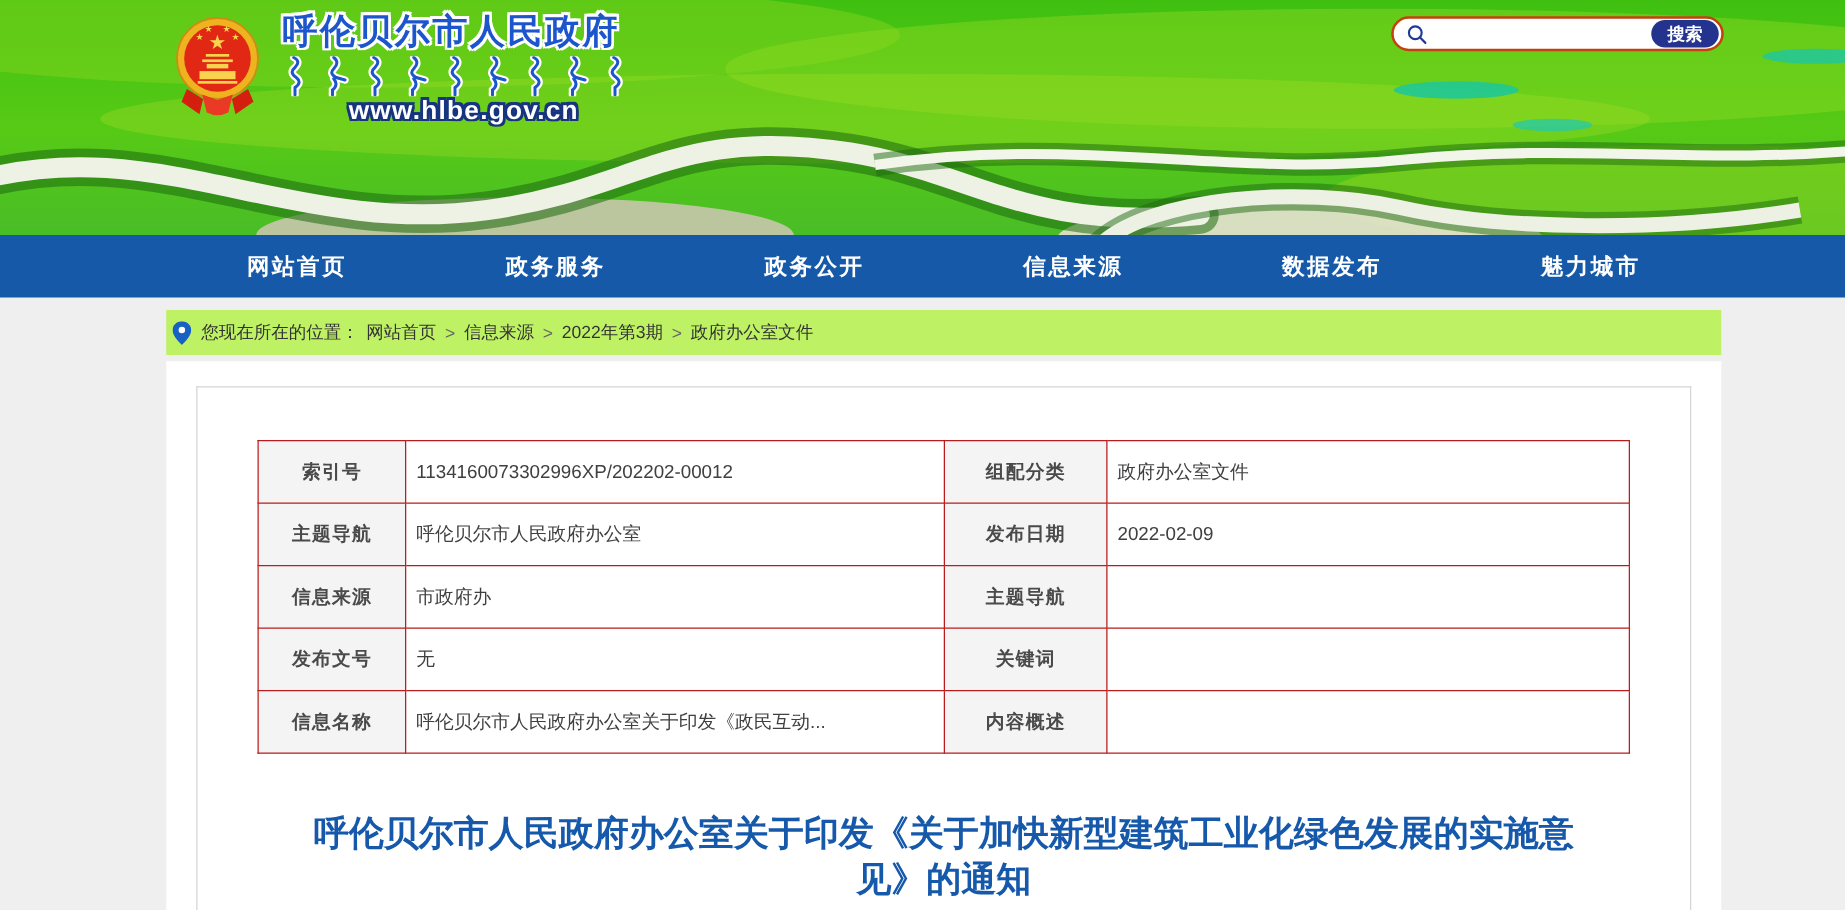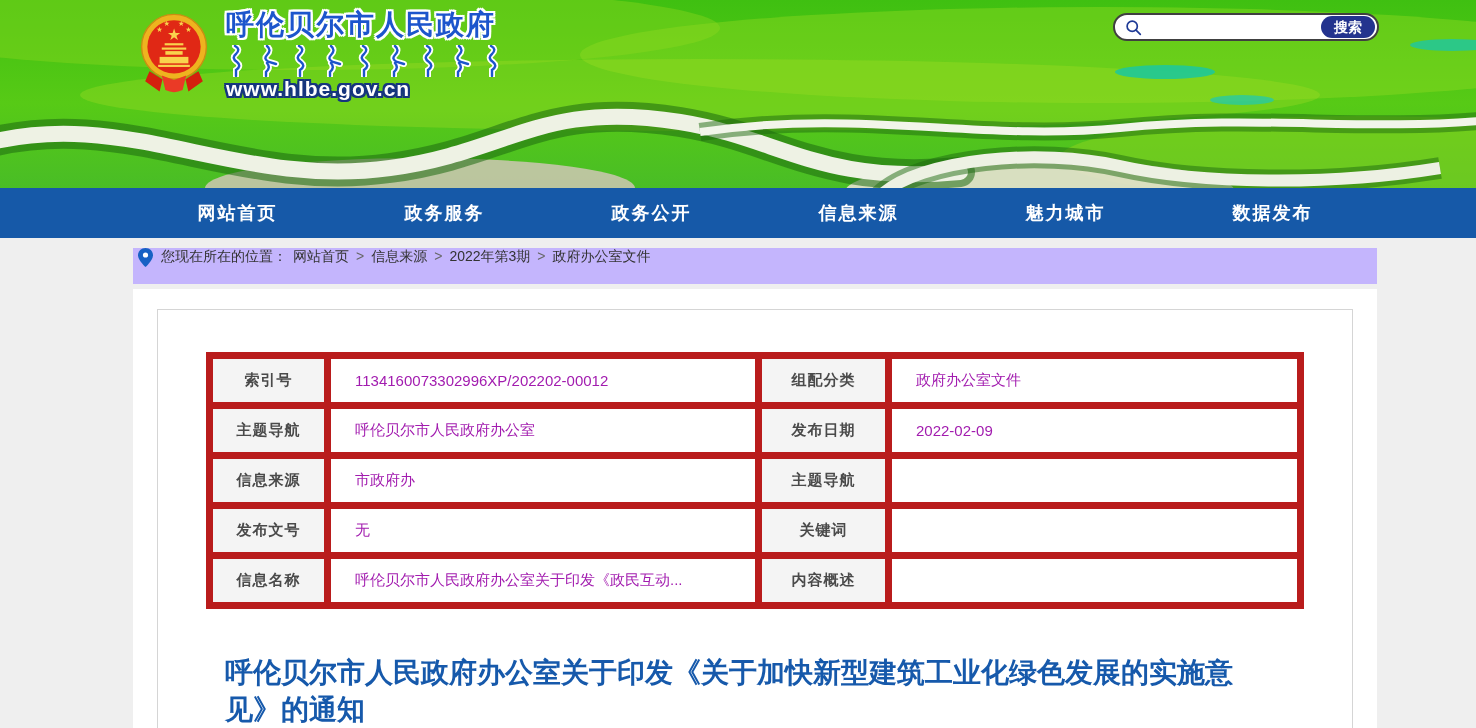--- a/index.html
+++ b/index.html
@@ -10,67 +10,67 @@
   
   .header { position:relative; width:1476px; height:188px; overflow:hidden; }
   .header-bg { position:absolute; inset:0; display:block; }
   .emblem { position:absolute; left:138px; top:10px; }
   .brand-block { position:absolute; left:226px; top:6px; }
   .site-title {
     font-size:28px; font-weight:bold; color:#1c55cc; letter-spacing:2px; white-space:nowrap;
     text-shadow:-2px -2px 0 #fff, 2px -2px 0 #fff, -2px 2px 0 #fff, 2px 2px 0 #fff,
                  0 -2px 0 #fff, 0 2px 0 #fff, -2px 0 0 #fff, 2px 0 0 #fff;
   }
-  .brand-sub { width:290px; margin-top:1px; text-align:left; }
+  .brand-sub { width:290px; margin-top:1px; text-align:center; }
   .brand-sub svg { display:block; margin:0 auto; }
   .site-url {
     margin-top:0; font-size:21px; font-weight:bold; color:#ffffff; letter-spacing:1px;
     text-shadow:-2px -2px 0 #16357e, 2px -2px 0 #16357e, -2px 2px 0 #16357e, 2px 2px 0 #16357e,
                  0 -2px 0 #16357e, 0 2px 0 #16357e, -2px 0 0 #16357e, 2px 0 0 #16357e;
   }
   .search-box {
     position:absolute; top:13px; right:97px; width:266px; height:28px;
-    background:#fff; border:2px solid #404040; border-radius:15px;
+    background:#fff; border:2px solid #c2410c; border-radius:15px;
     display:flex; align-items:center; padding:0 2px 0 10px;
   }
   .search-box input { flex:1; min-width:0; border:none; outline:none; background:transparent; font-size:13px; color:#333; }
   .search-btn {
     height:22px; padding:0 13px; border:none; border-radius:11px; background:#23338e;
     color:#fff; font-size:14px; font-weight:bold; cursor:pointer; line-height:22px;
   }
 
   
   .nav { height:50px; background:#1659a8; }
   .nav-inner { margin-left:134px; width:1242px; height:100%; display:flex; }
   .nav-item {
     flex:1; display:flex; align-items:center; justify-content:center;
     color:#fff; font-size:18px; font-weight:bold; letter-spacing:2px; cursor:pointer;
   }
 
   
   .breadcrumb {
-    margin:10px 0 0 133px; width:1244px; height:36px; background:#c4b5fd;
-    display:flex; padding-left:5px; font-size:14px; color:#333;
+    margin:10px 0 0 133px; width:1244px; height:36px; background:#bef264;
+    display:flex; align-items:center; padding-left:5px; font-size:14px; color:#333;
   }
   .breadcrumb .pin { margin-right:8px; display:flex; }
   .crumb-prefix { margin-right:6px; }
   .crumb-link { cursor:pointer; }
   .crumb-sep { color:#666; margin:0 7px; }
 
   
   .card { margin:5px 0 0 133px; width:1244px; min-height:435px; background:#fff; padding:20px 24px 0; }
   .inner-box { border:1px solid #d5d5d5; border-bottom:none; min-height:415px; padding-bottom:10px; }
 
   table.meta-table { width:1098px; margin:42px auto 0; border-collapse:collapse; table-layout:fixed; }
-  .meta-table th, .meta-table td { border:7px solid #b91c1c; height:50px; font-size:15px; }
+  .meta-table th, .meta-table td { border:1px solid #b91c1c; height:50px; font-size:15px; }
   .meta-table th { background:#f4f4f4; color:#4a4a4a; font-weight:bold; text-align:center; letter-spacing:1px; }
-  .meta-table td { color:#a21caf; padding-left:24px; text-align:left; white-space:nowrap; overflow:hidden; }
+  .meta-table td { color:#404040; padding-left:8px; text-align:left; white-space:nowrap; overflow:hidden; }
 
   .article-title {
-    margin:45px auto 0; max-width:1060px; text-align:left;
+    margin:45px auto 0; max-width:1060px; text-align:center;
     color:#1659ab; font-size:28px; line-height:37px; font-weight:bold;
   }
 </style>
 </head>
 <body>
 
 <div class="page">
 
   <header class="header">
     <svg class="header-bg" viewBox="0 0 1476 188" preserveAspectRatio="none" aria-hidden="true">
@@ -161,22 +161,22 @@
       <button class="search-btn">搜索</button>
     </div>
   </header>
 
   <nav class="nav">
     <div class="nav-inner">
       <div class="nav-item">网站首页</div>
       <div class="nav-item">政务服务</div>
       <div class="nav-item">政务公开</div>
       <div class="nav-item">信息来源</div>
+      <div class="nav-item">数据发布</div>
       <div class="nav-item">魅力城市</div>
-      <div class="nav-item">数据发布</div>
     </div>
   </nav>
 
   <div class="breadcrumb">
     <span class="pin">
       <svg width="15" height="19" viewBox="0 0 15 19" aria-hidden="true">
         <path d="M7.5 0 C3.3 0 0 3.2 0 7.2 C0 12.2 7.5 19 7.5 19 S15 12.2 15 7.2 C15 3.2 11.7 0 7.5 0 Z" fill="#1761c4"></path>
         <circle cx="7.5" cy="7" r="2.6" fill="#ffffff"></circle>
       </svg>
     </span>

